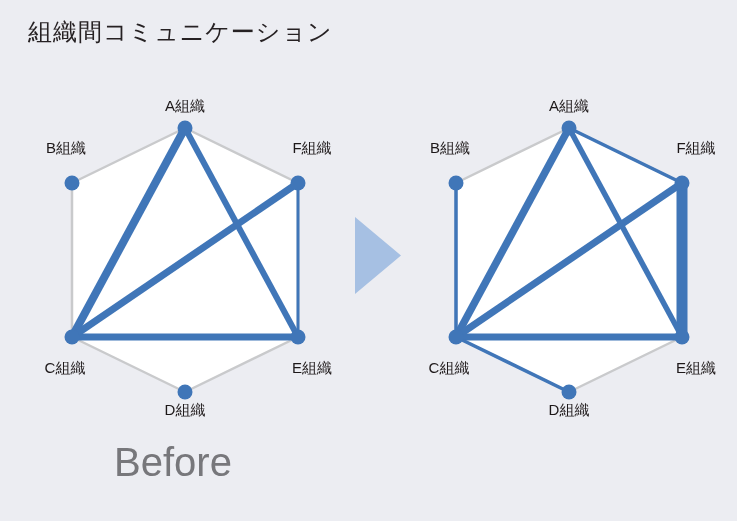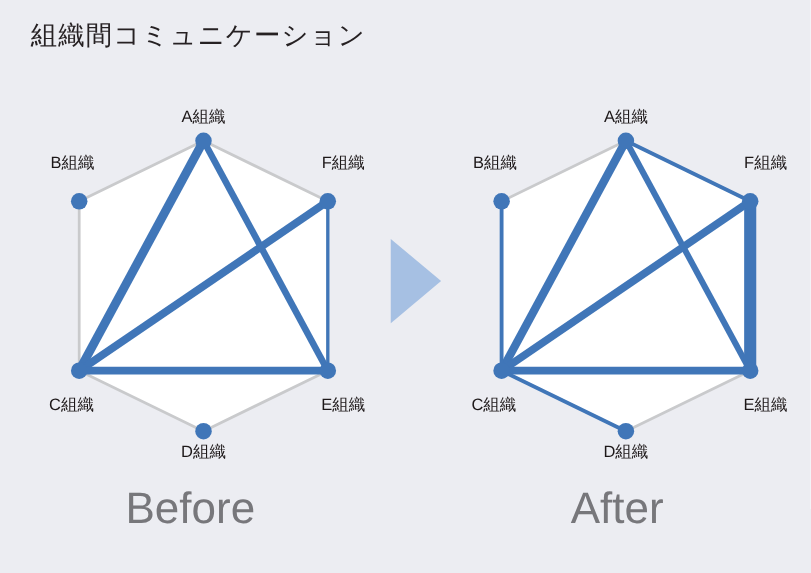--- a/index.html
+++ b/index.html
@@ -101,14 +101,13 @@
         <text x="45" y="283" text-anchor="middle" fill="#1D1819">C組織</text>
         <circle cx="165" cy="302" r="7.5" fill="#4076B8"></circle>
         <text x="165" y="325" text-anchor="middle" fill="#1D1819">D組織</text>
         <circle cx="278" cy="247" r="7.5" fill="#4076B8"></circle>
         <text x="292" y="283" text-anchor="middle" fill="#1D1819">E組織</text>
         <circle cx="278" cy="93" r="7.5" fill="#4076B8"></circle>
         <text x="292" y="63" text-anchor="middle" fill="#1D1819">F組織</text>
       </svg></div>
 
   <div class="caption caption-before" style="color: rgb(119, 119, 123);">Before</div>
-  <div class="caption caption-after" style="color: rgb(119, 119, 123);">After</div>
 </div>
 
 </body></html>

